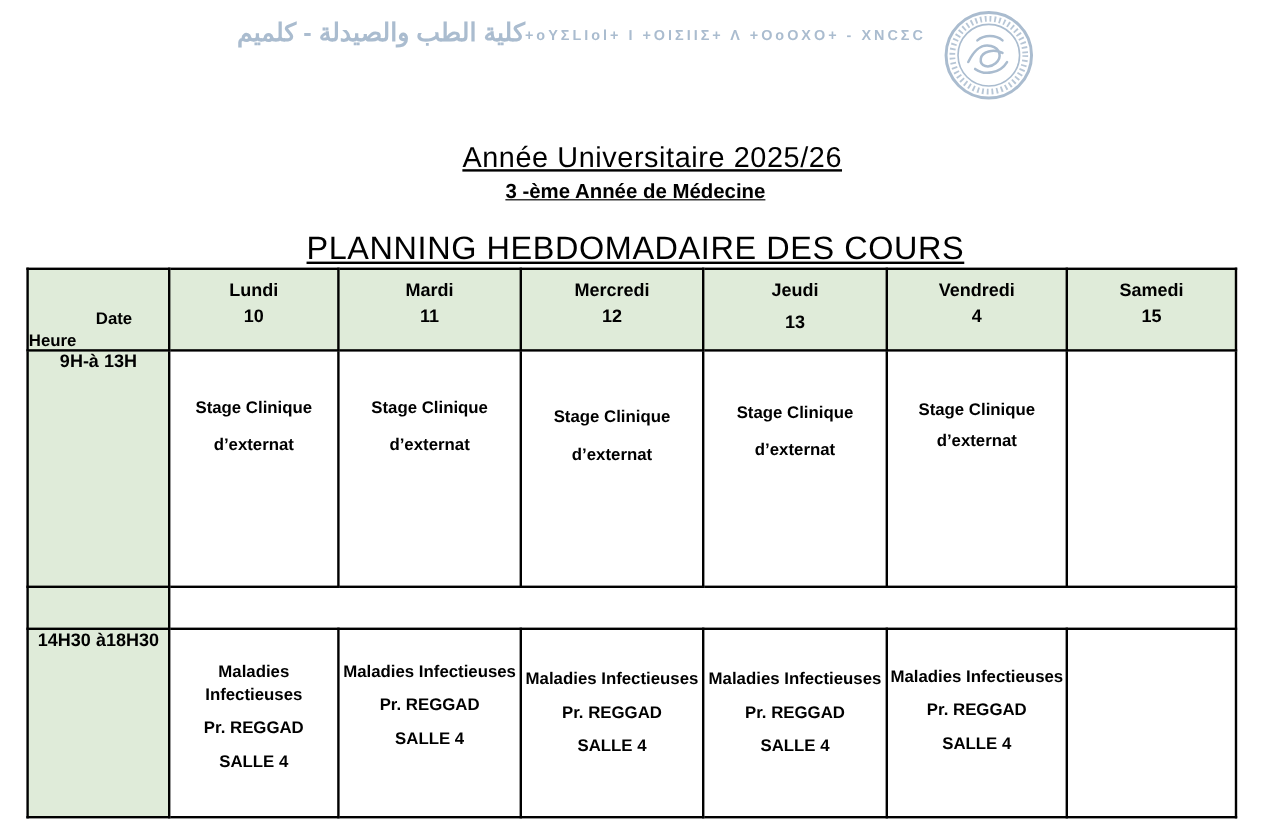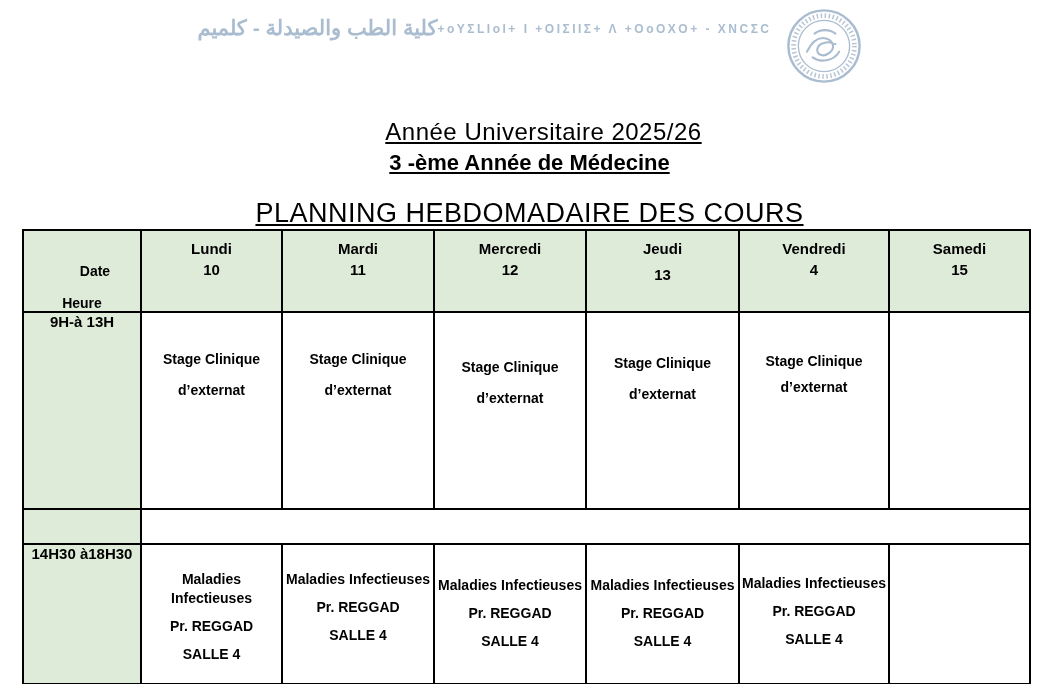--- a/index.html
+++ b/index.html
@@ -34,21 +34,21 @@
   }
   .logo-wrap { width: 76px; height: 76px; }
 
   
   .titles { text-align: center; }
   .title-year {
     font-size: 24px; text-decoration: underline;
     margin-top: 18px; letter-spacing: 0.5px; padding-left: 28px;
   }
   .title-program {
-    font-size: 22px; font-weight: bold; text-decoration: underline;
+    font-size: 17px; font-weight: bold; text-decoration: underline;
     margin-top: 4px;
   }
   .title-main {
     font-size: 27px; text-decoration: underline;
     margin-top: 22px; letter-spacing: 0.5px;
   }
   .title-week {
     font-size: 15px; font-weight: bold;
     margin-top: 20px; margin-bottom: 7px;
   }
@@ -65,25 +65,25 @@
   col.c-mer  { width: 152px; }
   col.c-jeu  { width: 153px; }
   col.c-ven  { width: 150px; }
   col.c-sam  { width: 141px; }
 
   .green { background: #dfebd9; }
 
   tr.head-row { height: 58px; }
   tr.morning-row { height: 197px; }
   tr.sep-row { height: 35px; }
-  tr.afternoon-row { height: 140px; }
+  tr.afternoon-row { height: 157px; }
 
   td.corner-cell { font-weight: bold; font-size: 14px; }
   .corner-date { text-align: center; padding-top: 16px; padding-left: 26px; margin-top: 16px; }
-  .corner-heure { text-align: center; padding-left: 0; margin-top: 16px; }
+  .corner-heure { text-align: left; padding-left: 0; margin-top: 2px; }
 
   td.day-cell { text-align: center; font-weight: bold; font-size: 15px; }
   .day-name { margin-top: 9px; }
   .day-num { margin-top: 4px; }
   td.day-cell.jeudi .day-num { margin-top: 9px; }
 
   td.time-cell {
     text-align: center; vertical-align: middle;
     font-weight: bold; font-size: 15px;
   }

